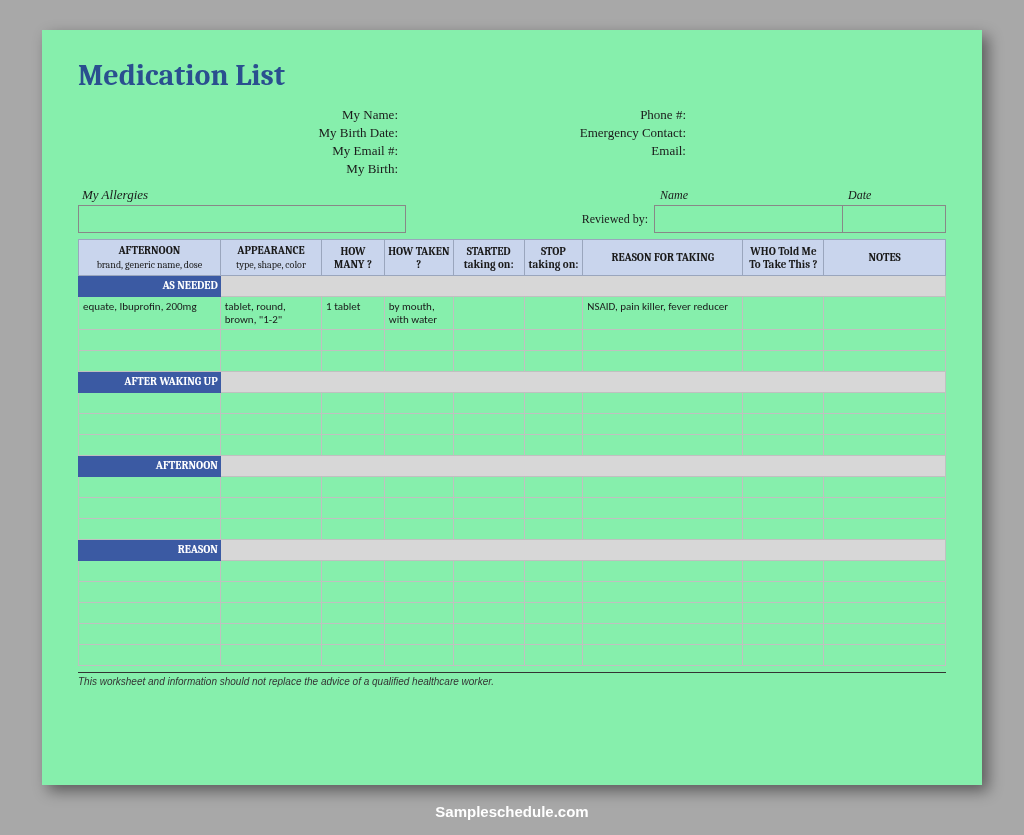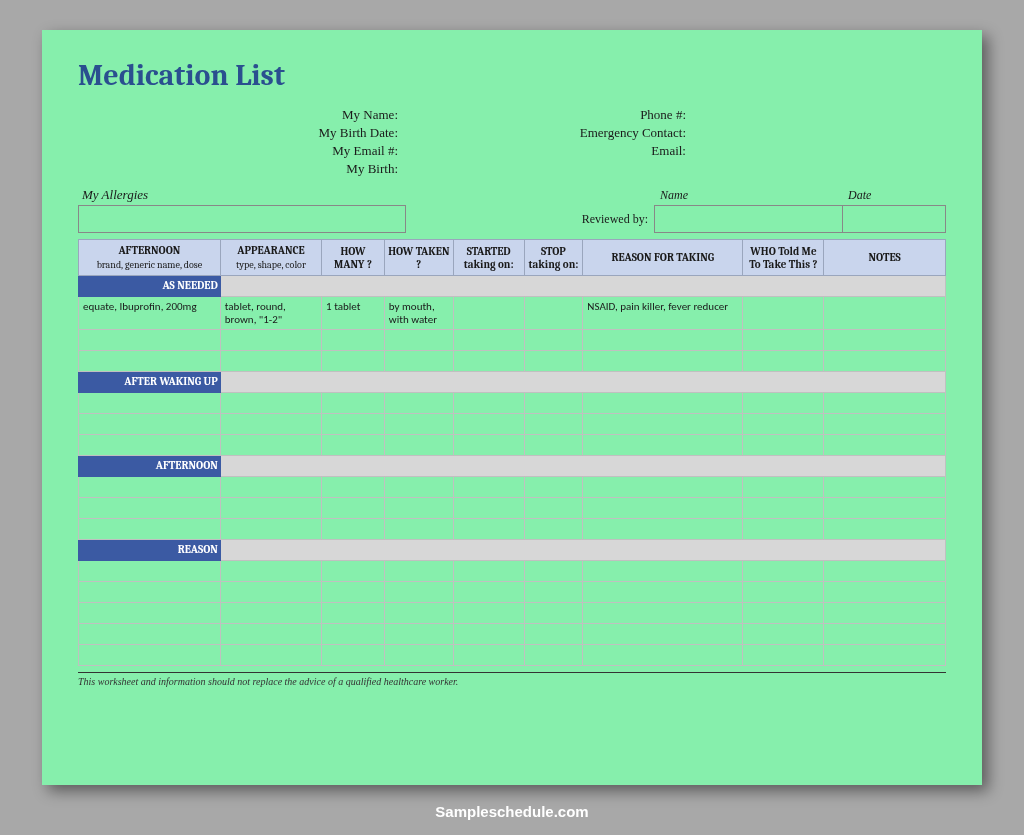--- a/index.html
+++ b/index.html
@@ -129,21 +129,21 @@
   tr.section td.section-rest {
     background: #d7d7d7;
     border: 1px solid #c0c0c0;
   }
   .footnote {
     border-top: 1px solid #333;
     margin-top: 6px;
     padding-top: 3px;
     font-style: italic;
     font-size: 10px;
-    font-family: Liberation Serif, serif;
+    font-family: Liberation Sans, sans-serif;
     color: #333;
   }
   .watermark {
     margin-top: 18px;
     color: #fff;
     font-family: Arial, sans-serif;
     font-weight: bold;
     font-size: 15px;
     text-align: center;
   }

